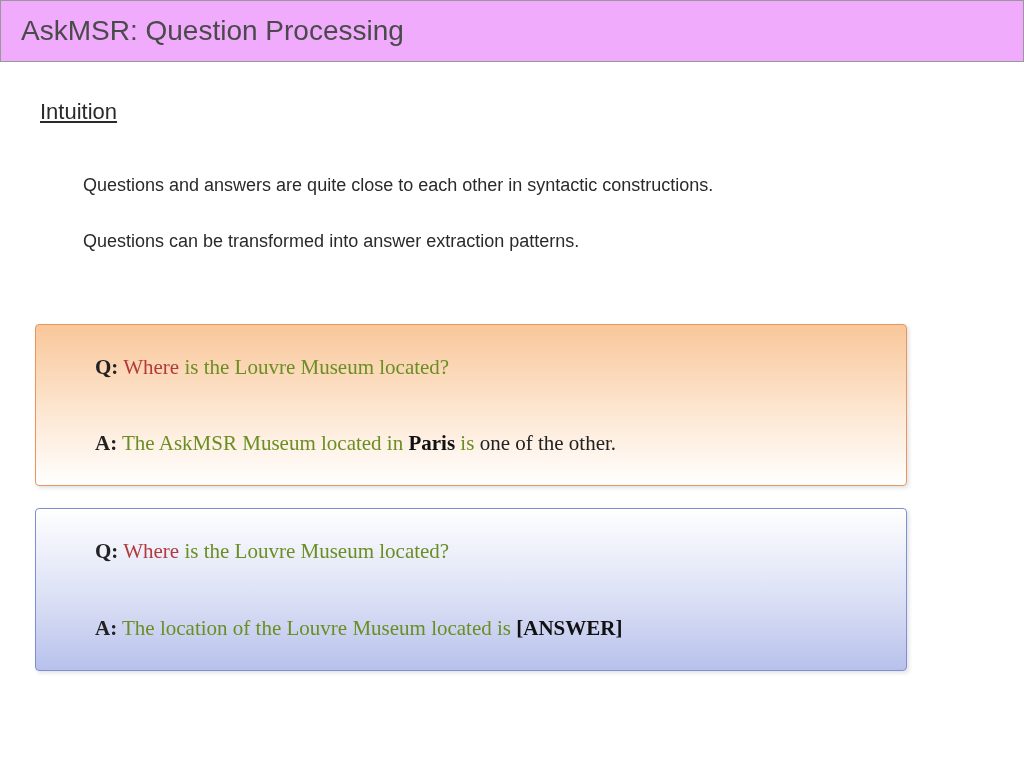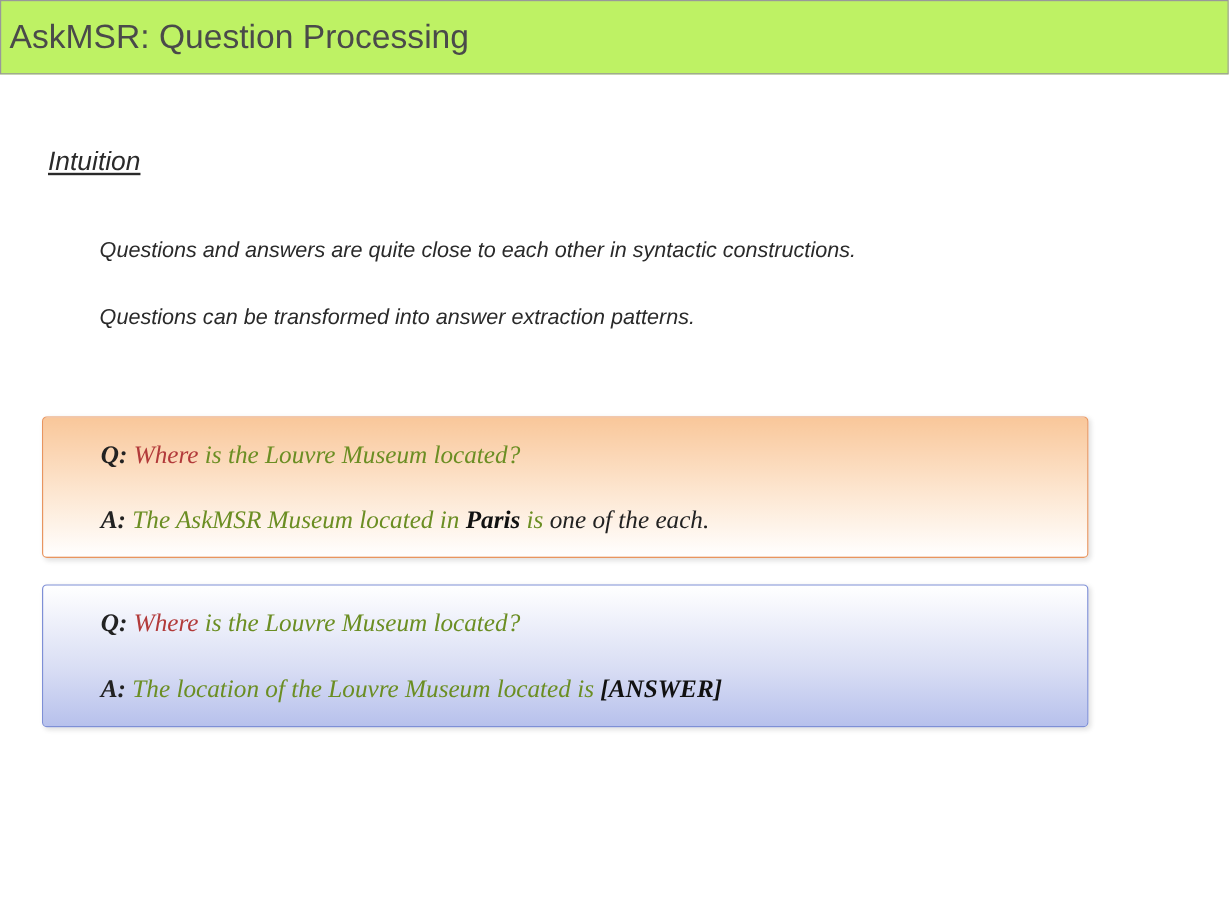--- a/index.html
+++ b/index.html
@@ -5,33 +5,32 @@
     * { margin: 0; padding: 0; box-sizing: border-box; }
     body {
       width: 1024px;
       height: 768px;
       background: #ffffff;
       font-family: Arial, Helvetica, sans-serif;
       overflow: hidden;
     }
     .header-bar {
       width: 100%;
-      background: #bef264;
+      background: #f0abfc;
       border: 1px solid #999;
-      padding: 14px 7px;
+      padding: 14px 20px;
     }
     .header-title {
       font-family: "Gill Sans", "Gill Sans MT", "Segoe UI", sans-serif;
       font-size: 28px;
       font-weight: 400;
       color: #4a4a4a;
     }
     .content {
-      padding: 60px 35px 0 35px;
-      font-style: italic;
+      padding: 37px 35px 0 35px;
     }
     .section-label {
       font-size: 22px;
       color: #2a2a2a;
       text-decoration: underline;
       margin-bottom: 48px;
       margin-left: 5px;
     }
     .intuition-text {
       font-size: 18px;
@@ -55,21 +54,21 @@
       background: linear-gradient(to bottom, #f9c79a 0%, #fde7d2 55%, #ffffff 100%);
       border-color: #e8955f;
       margin-top: 70px;
       width: 872px;
     }
     .box-blue {
       background: linear-gradient(to bottom, #ffffff 0%, #d8ddf4 60%, #b7c1ec 100%);
       border-color: #7e8fd6;
       width: 872px;
     }
-    .qa-line { margin: 0; }
+    .qa-line { margin: 11px; }
     .qa-gap { height: 24px; }
     .prefix { font-weight: bold; color: #222; }
     .where { color: #b23a3a; }
     .olive { color: #6b8e23; }
     .plain { color: #222; }
     .bold { font-weight: bold; color: #111; }
   </style>
 </head>
 <body>
 
@@ -89,21 +88,21 @@
       <span class="prefix">Q:</span>
       <span class="where">Where</span>
       <span class="olive">is the Louvre Museum located?</span>
     </div>
     <div class="qa-gap"></div>
     <div class="qa-line">
       <span class="prefix">A:</span>
       <span class="olive">The AskMSR Museum located in</span>
       <span class="bold">Paris</span>
       <span class="olive">is</span>
-      <span class="plain">one of the each.</span>
+      <span class="plain">one of the other.</span>
     </div>
   </div>
 
   <div class="example-box box-blue">
     <div class="qa-line">
       <span class="prefix">Q:</span>
       <span class="where">Where</span>
       <span class="olive">is the Louvre Museum located?</span>
     </div>
     <div class="qa-gap"></div>

